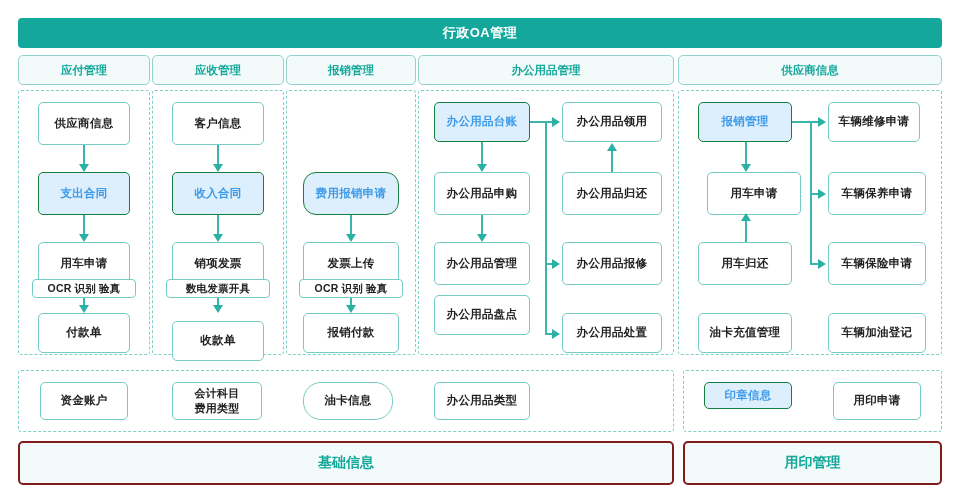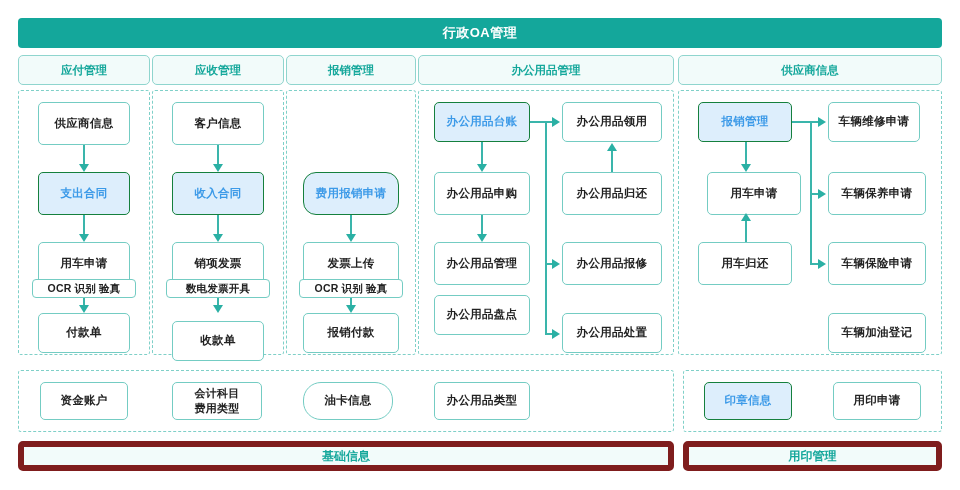--- a/index.html
+++ b/index.html
@@ -68,24 +68,24 @@
   .arrow-r{position:absolute;width:0;height:0;
     border-top:5px solid transparent;border-bottom:5px solid transparent;
     border-left:8px solid #2ab0a4;}
 
   
   .bgroup{
     position:absolute;border:1px dashed #7fd0c8;border-radius:3px;
     box-sizing:border-box;
   }
   .bbar{
-    position:absolute;height:30px;
-    background:#f2fbfa;border:6px solid #7f1d1d;border-radius:5px;
-    display:flex;align-items:center;justify-content:center;
-    color:#14a79b;font-size:12px;font-weight:bold;
+    position:absolute;height:44px;
+    background:#f2fbfa;border:2px solid #7f1d1d;border-radius:5px;
+    display:flex;align-items:center;justify-content:center;
+    color:#14a79b;font-size:14px;font-weight:bold;
     box-sizing:border-box;
   }
 </style>
 </head>
 <body>
 
 <div id="root">
 
   <div class="title-bar">
     <span>行政OA管理</span>
@@ -233,20 +233,23 @@
 
   <div class="node" style="left:698px;top:172px;width:94px;height:43px;margin-left:9px;">
     <span>用车申请</span>
   </div>
   <div class="vline" style="left:745px;top:220px;height:22px;"></div>
   <div class="arrow-u" style="left:741px;top:213px;"></div>
 
   <div class="node" style="left:698px;top:242px;width:94px;height:43px;">
     <span>用车归还</span>
   </div>
+  <div class="node" style="left:698px;top:313px;width:94px;height:40px;">
+    <span>油卡充值管理</span>
+  </div>
 
   <div class="node" style="left:828px;top:102px;width:92px;height:40px;">
     <span>车辆维修申请</span>
   </div>
   <div class="node" style="left:828px;top:172px;width:98px;height:43px;">
     <span>车辆保养申请</span>
   </div>
   <div class="node" style="left:828px;top:242px;width:98px;height:43px;">
     <span>车辆保险申请</span>
   </div>
@@ -278,21 +281,21 @@
   <div class="node" style="left:434px;top:382px;width:96px;height:38px;">
     <span>办公用品类型</span>
   </div>
 
   <div class="bbar" style="left:18px;top:441px;width:656px;">
     <span>基础信息</span>
   </div>
 
   <div class="bgroup" style="left:683px;top:370px;width:259px;height:62px;"></div>
 
-  <div class="node hl" style="left:704px;top:382px;width:88px;height:38px;">
+  <div class="node hl" style="left:704px;top:382px;width:88px;height:27px;">
     <span>印章信息</span>
   </div>
   <div class="node" style="left:833px;top:382px;width:88px;height:38px;">
     <span>用印申请</span>
   </div>
 
   <div class="bbar" style="left:683px;top:441px;width:259px;">
     <span>用印管理</span>
   </div>
 

